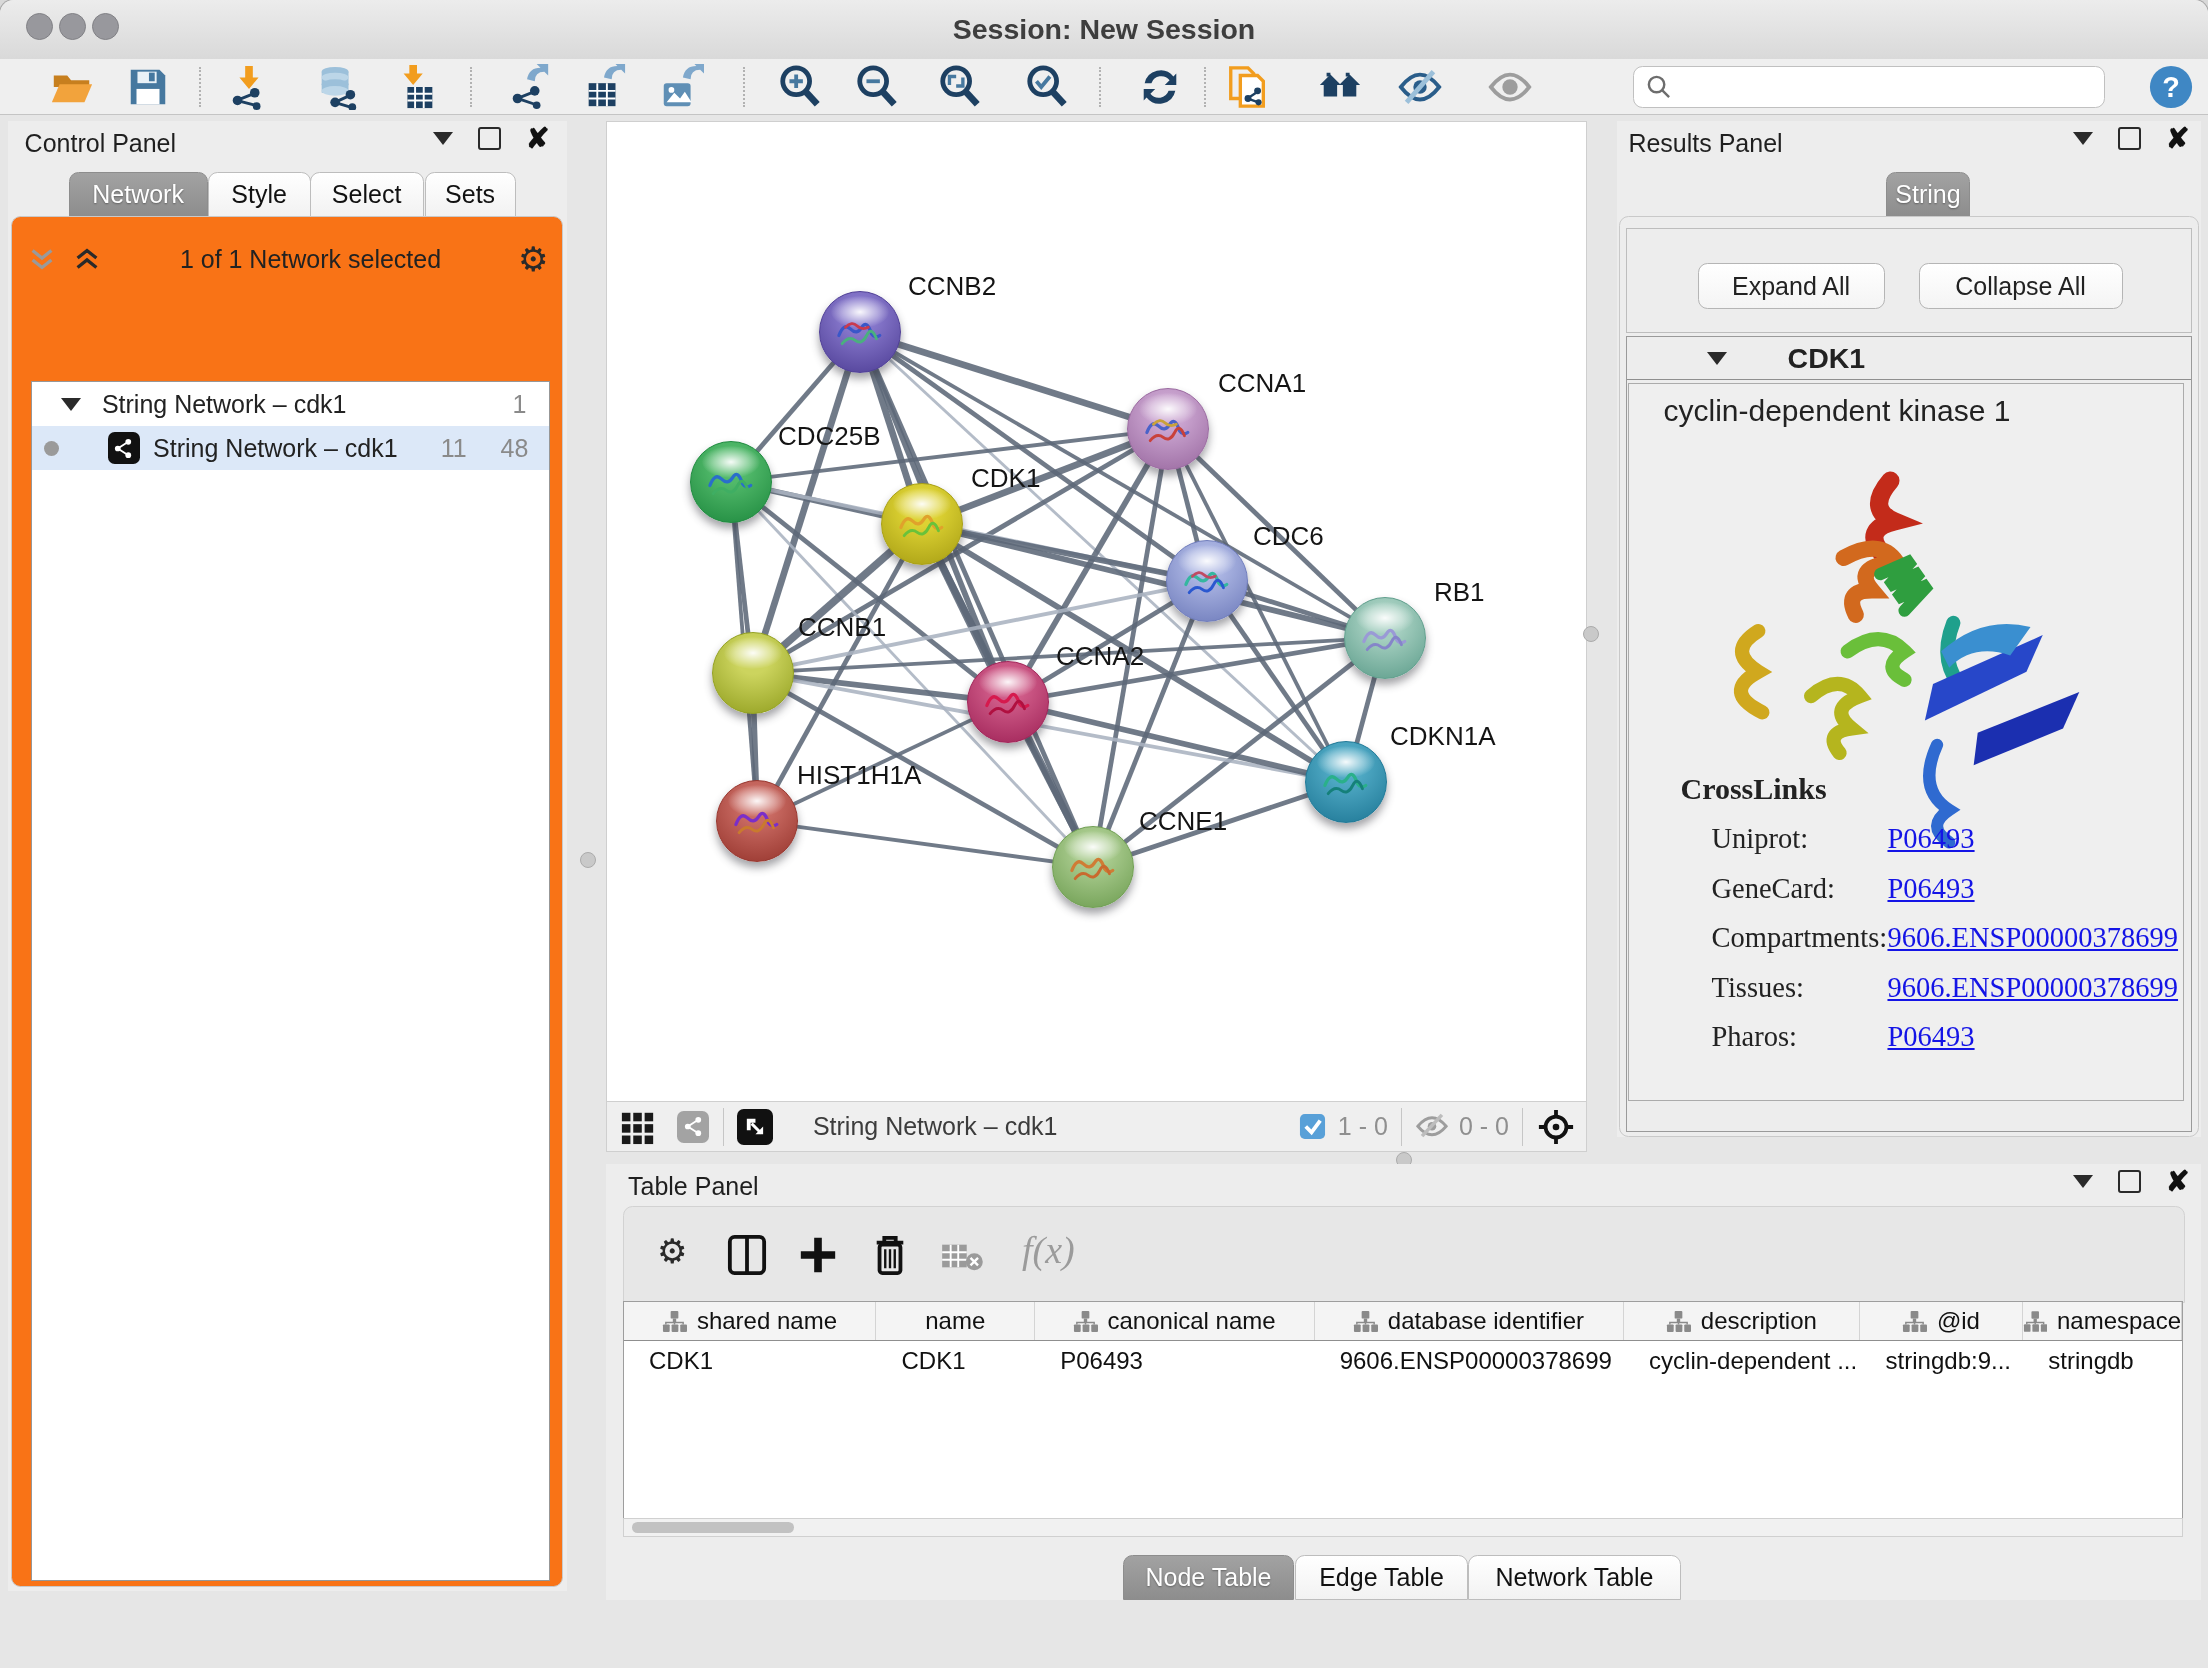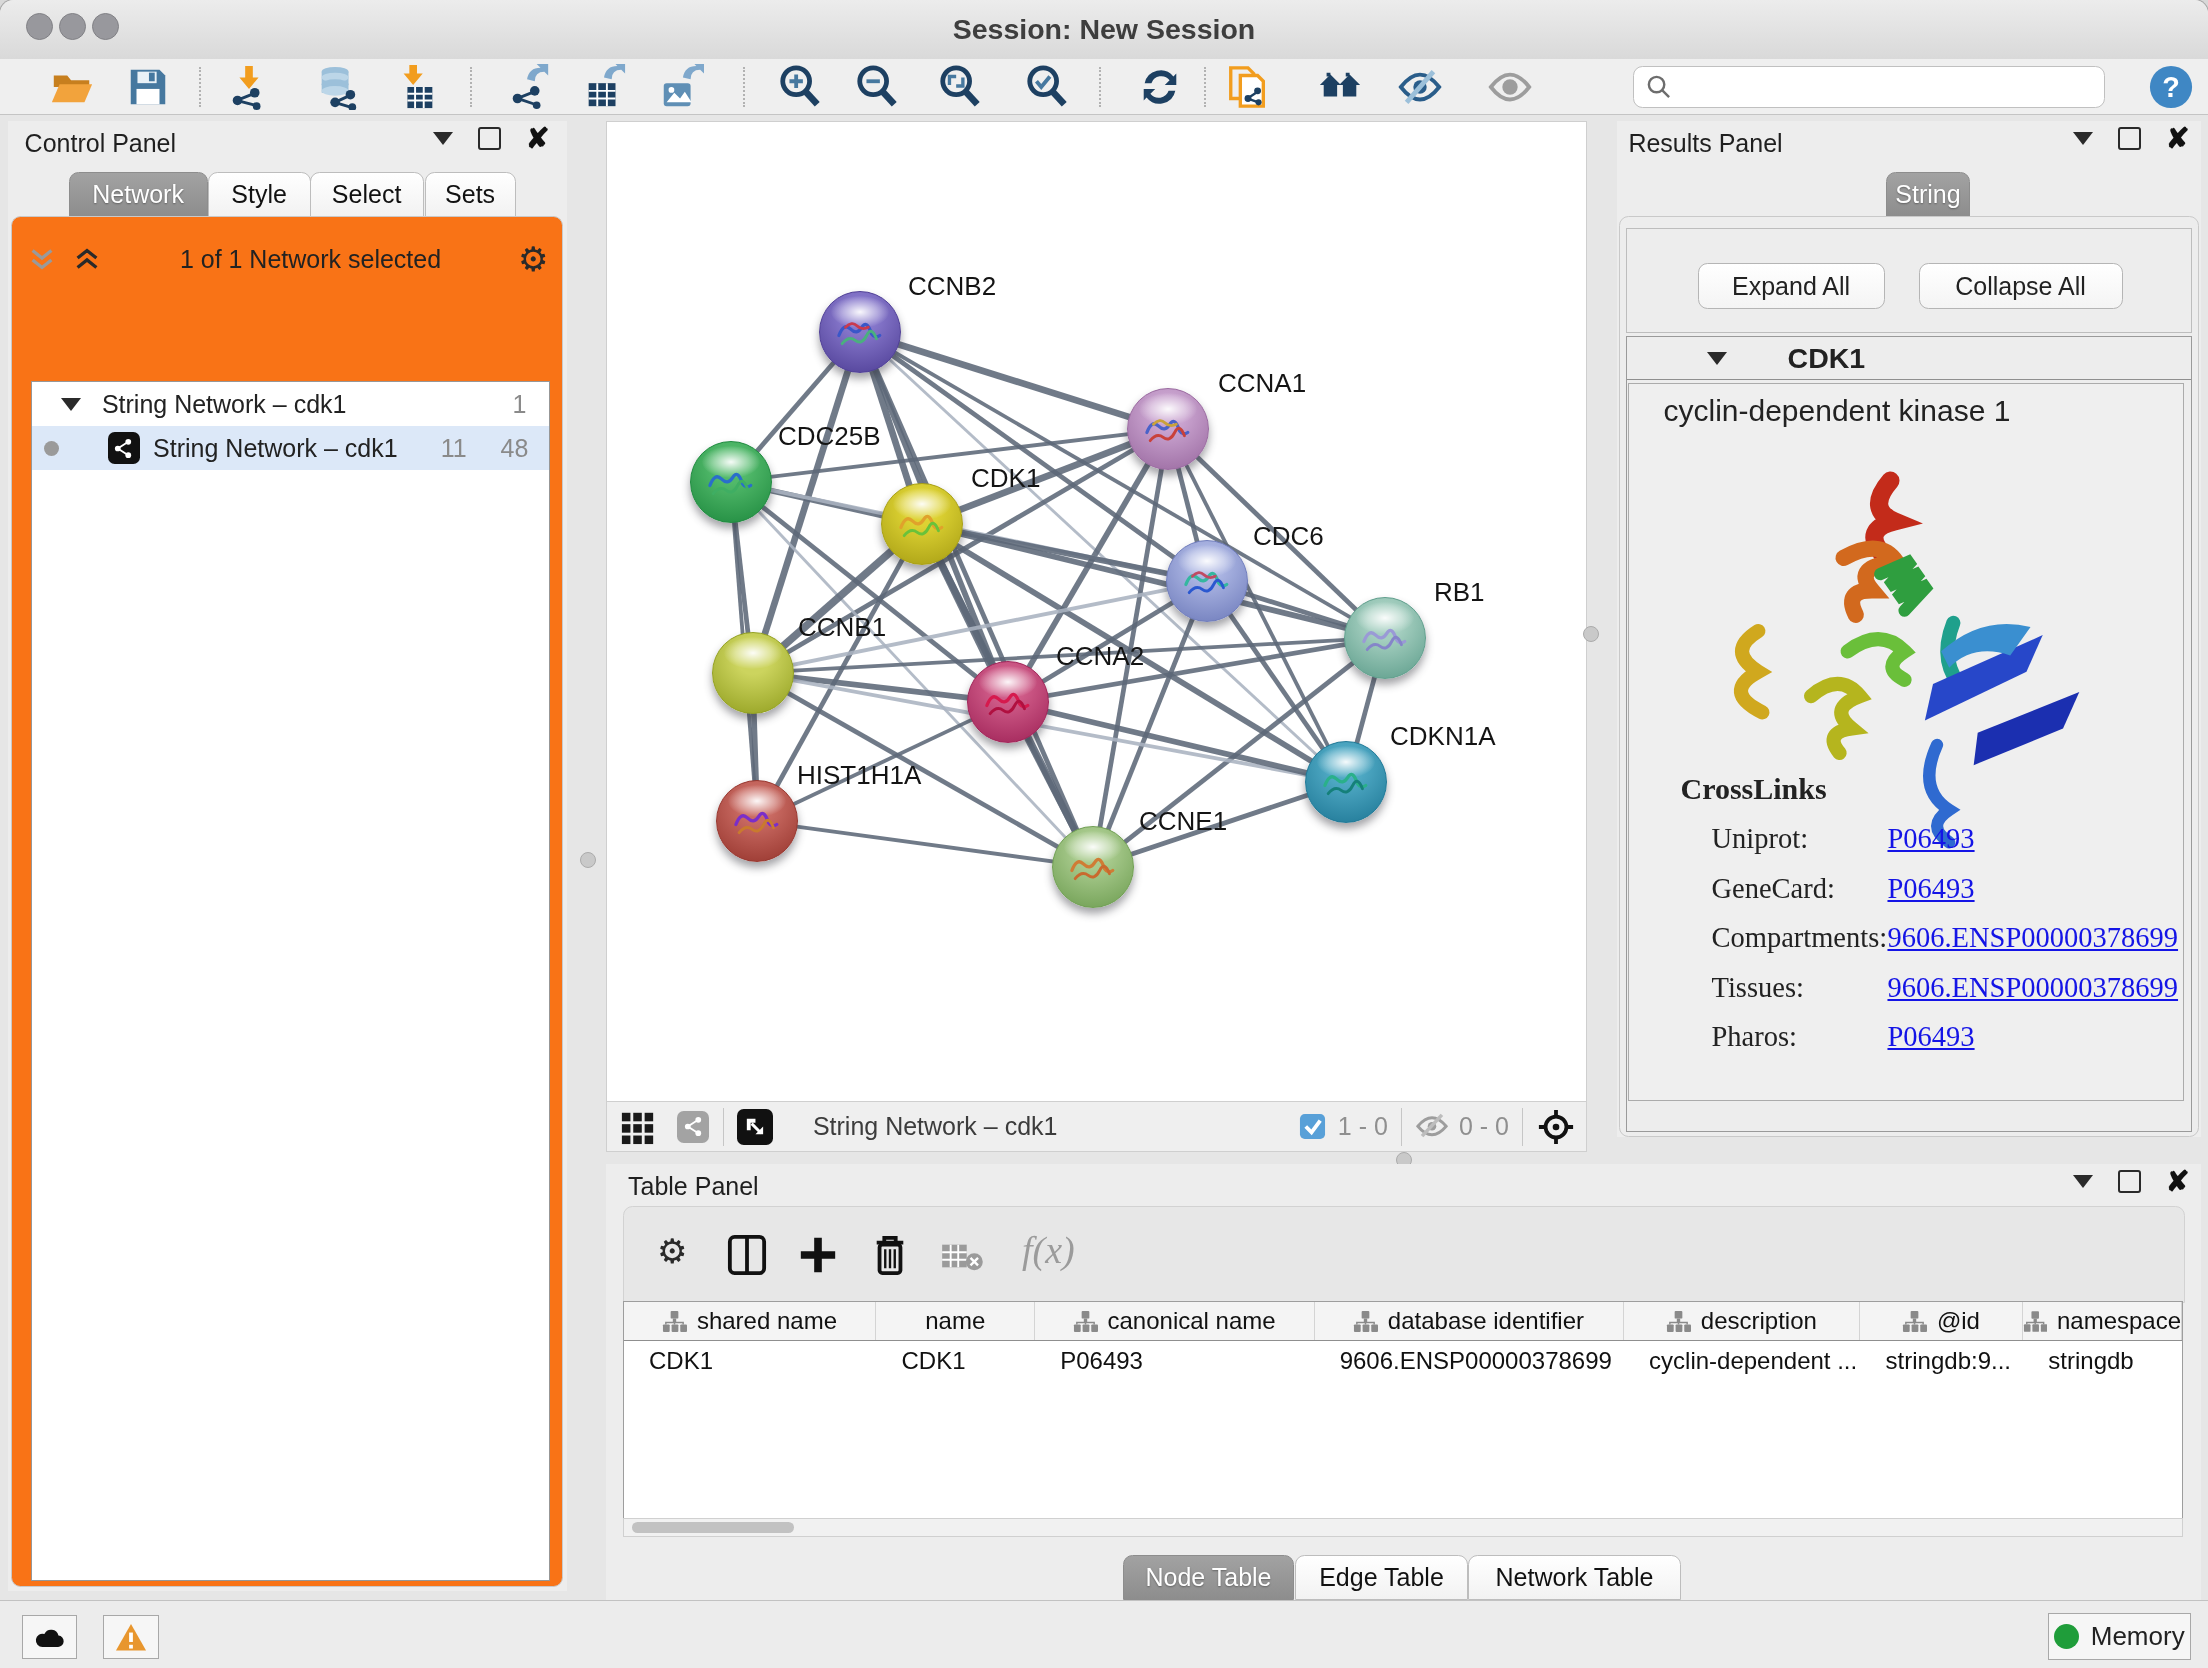--- a/index.html
+++ b/index.html
@@ -682,33 +682,15 @@
     <div id="tp-hscroll">
         <div id="tp-hthumb"></div>
       </div>
     <div id="tp-tabs">
       <div class="tab sel" style="left:517px;width:171px">Node Table</div>
       <div class="tab" style="left:689px;width:173px">Edge Table</div>
       <div class="tab" style="left:862px;width:213px">Network Table</div>
     </div>
   </div>
 
-  <div id="status-bar">
-    <div class="sb-btn" style="left:22px;width:53px">
-      <svg width="32" height="23" viewBox="0 0 34 24">
-          <path d="M9 22a7 7 0 1 1 2-13.7A8 8 0 0 1 26 10a5.5 5.5 0 0 1-1 12z" fill="#111"></path>
-        </svg>
-    </div>
-    <div class="sb-btn" style="left:103px;width:54px">
-      <svg width="32" height="28.5" viewBox="0 0 34 30">
-          <path d="M17 1l16 28H1z" fill="#e8962e"></path>
-          <rect x="15" y="10" width="4" height="10" fill="#fff"></rect>
-          <rect x="15" y="23" width="4" height="4" fill="#fff"></rect>
-        </svg>
-    </div>
-    <div class="sb-btn" style="left:2048px;width:141px;top:12.4px;height:45px">
-      <span style="width:25px;height:25px;border-radius:50%;background:#1f9d3a;margin-right:11.4px"></span>
-      <span style="font-size:26px">Memory</span>
-    </div>
-  </div>
 
 </div>
 
 
 </body></html>

